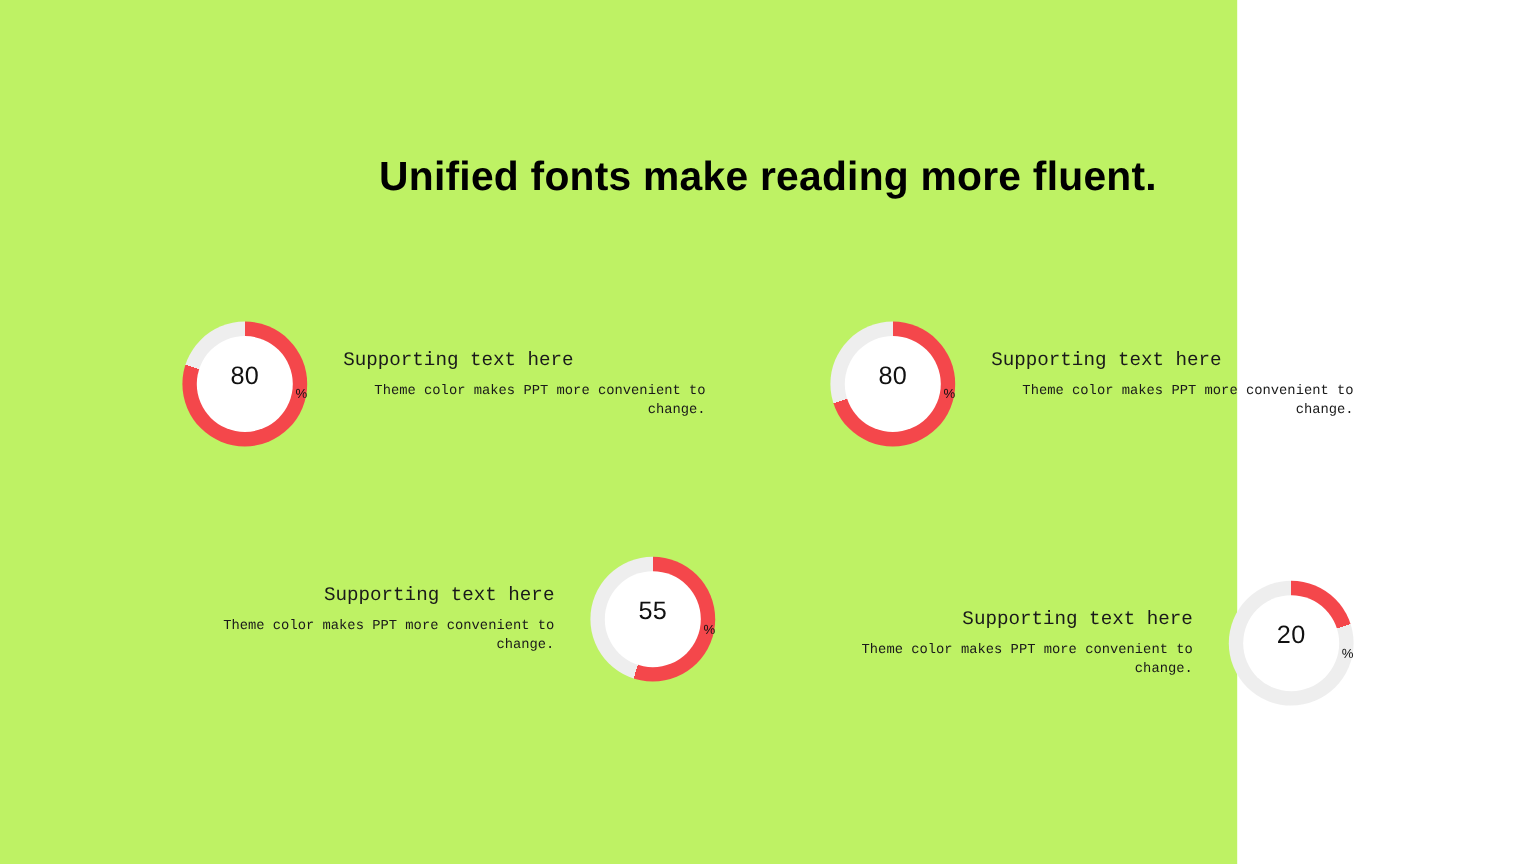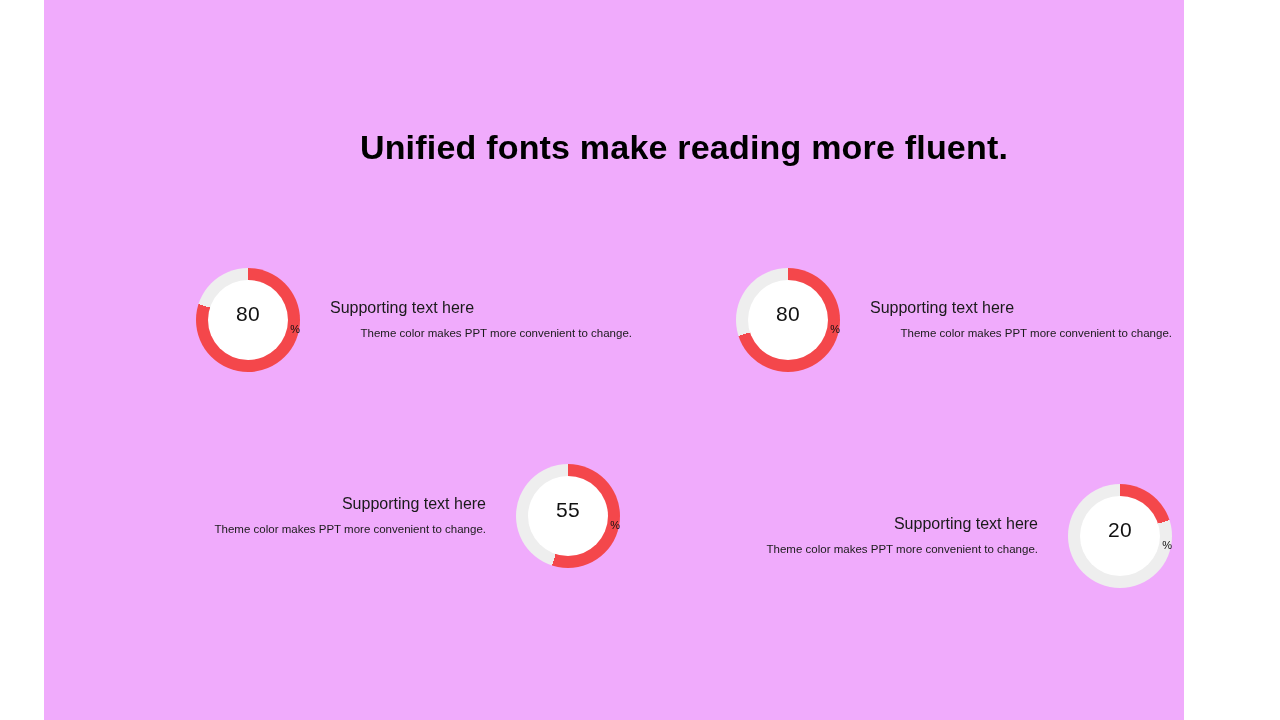--- a/index.html
+++ b/index.html
@@ -8,24 +8,23 @@
   }
   body {
     width: 1280px;
     height: 720px;
     background: #ffffff;
     font-family: "Liberation Sans", sans-serif;
     overflow: hidden;
   }
   .slide {
     position: relative;
-    width: 1140px;
+    width: 1031px;
     height: 720px;
-    background: #f0abfc;
-    margin-left: 44px;
+    background: #bef264;
   }
   .slide-title {
     position: absolute;
     top: 128px;
     left: 0;
     width: 1280px;
     text-align: center;
     font-size: 34px;
     font-weight: bold;
     color: #000000;
@@ -33,21 +32,21 @@
   }
 
   
   .item {
     position: absolute;
     display: flex;
     align-items: center;
   }
   .item-1 { left: 152px;  top: 268px; width: 440px; }
   .item-2 { left: 692px;  top: 268px; width: 440px; }
-  .item-3 { left: 136px;  top: 464px; width: 440px; }
+  .item-3 { left: 156px;  top: 464px; width: 440px; }
   .item-4 { left: 688px;  top: 484px; width: 440px; }
 
   .item.reverse { flex-direction: row-reverse; }
 
   .donut-wrap {
     position: relative;
     width: 104px;
     height: 104px;
     flex: 0 0 104px;
   }
@@ -83,20 +82,21 @@
     font-size: 11px;
     line-height: 1;
     align-self: flex-end;
     padding-bottom: 2px;
     margin-left: 1px;
   }
 
   .texts {
     padding: 0 4px;
     flex: 1 1 auto;
+    font-family: Liberation Mono, monospace;
   }
   .texts.left  { text-align: left;  margin-left: 26px; }
   .texts.right { text-align: right; margin-right: 26px; }
 
   .head {
     font-size: 16px;
     color: #1a1a1a;
     margin-bottom: 9px;
   }
   .body {

